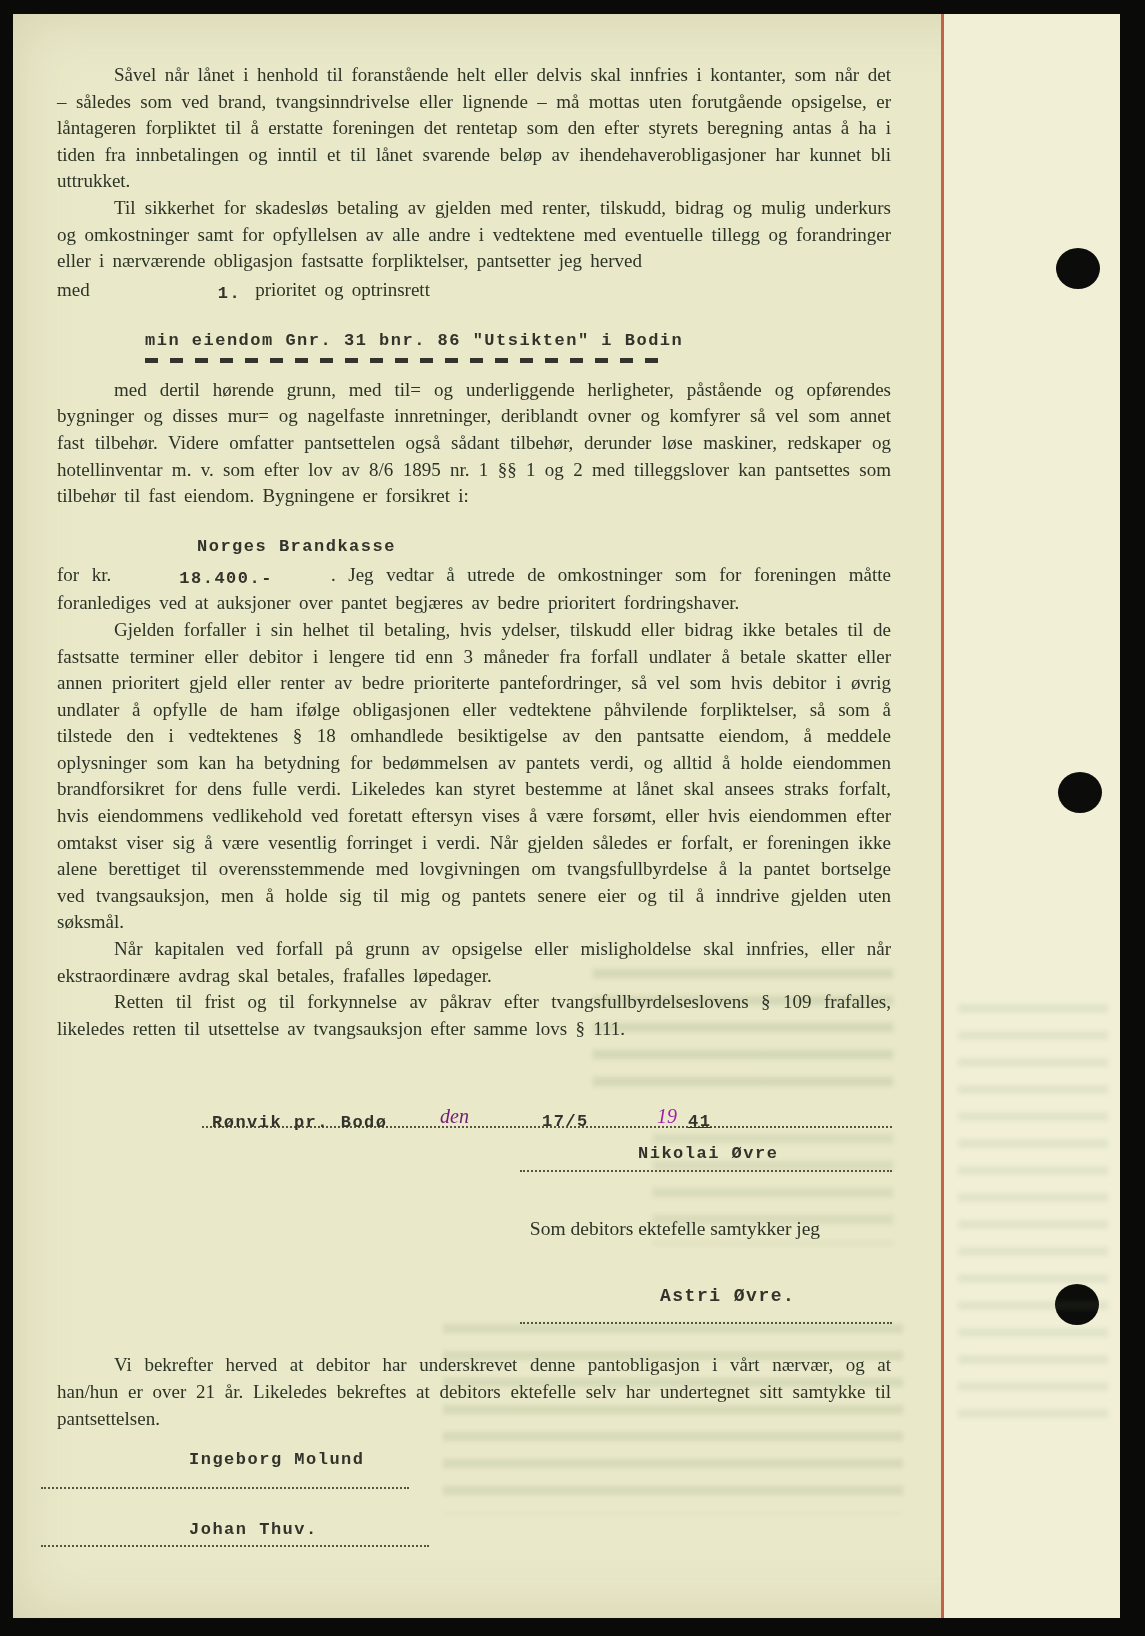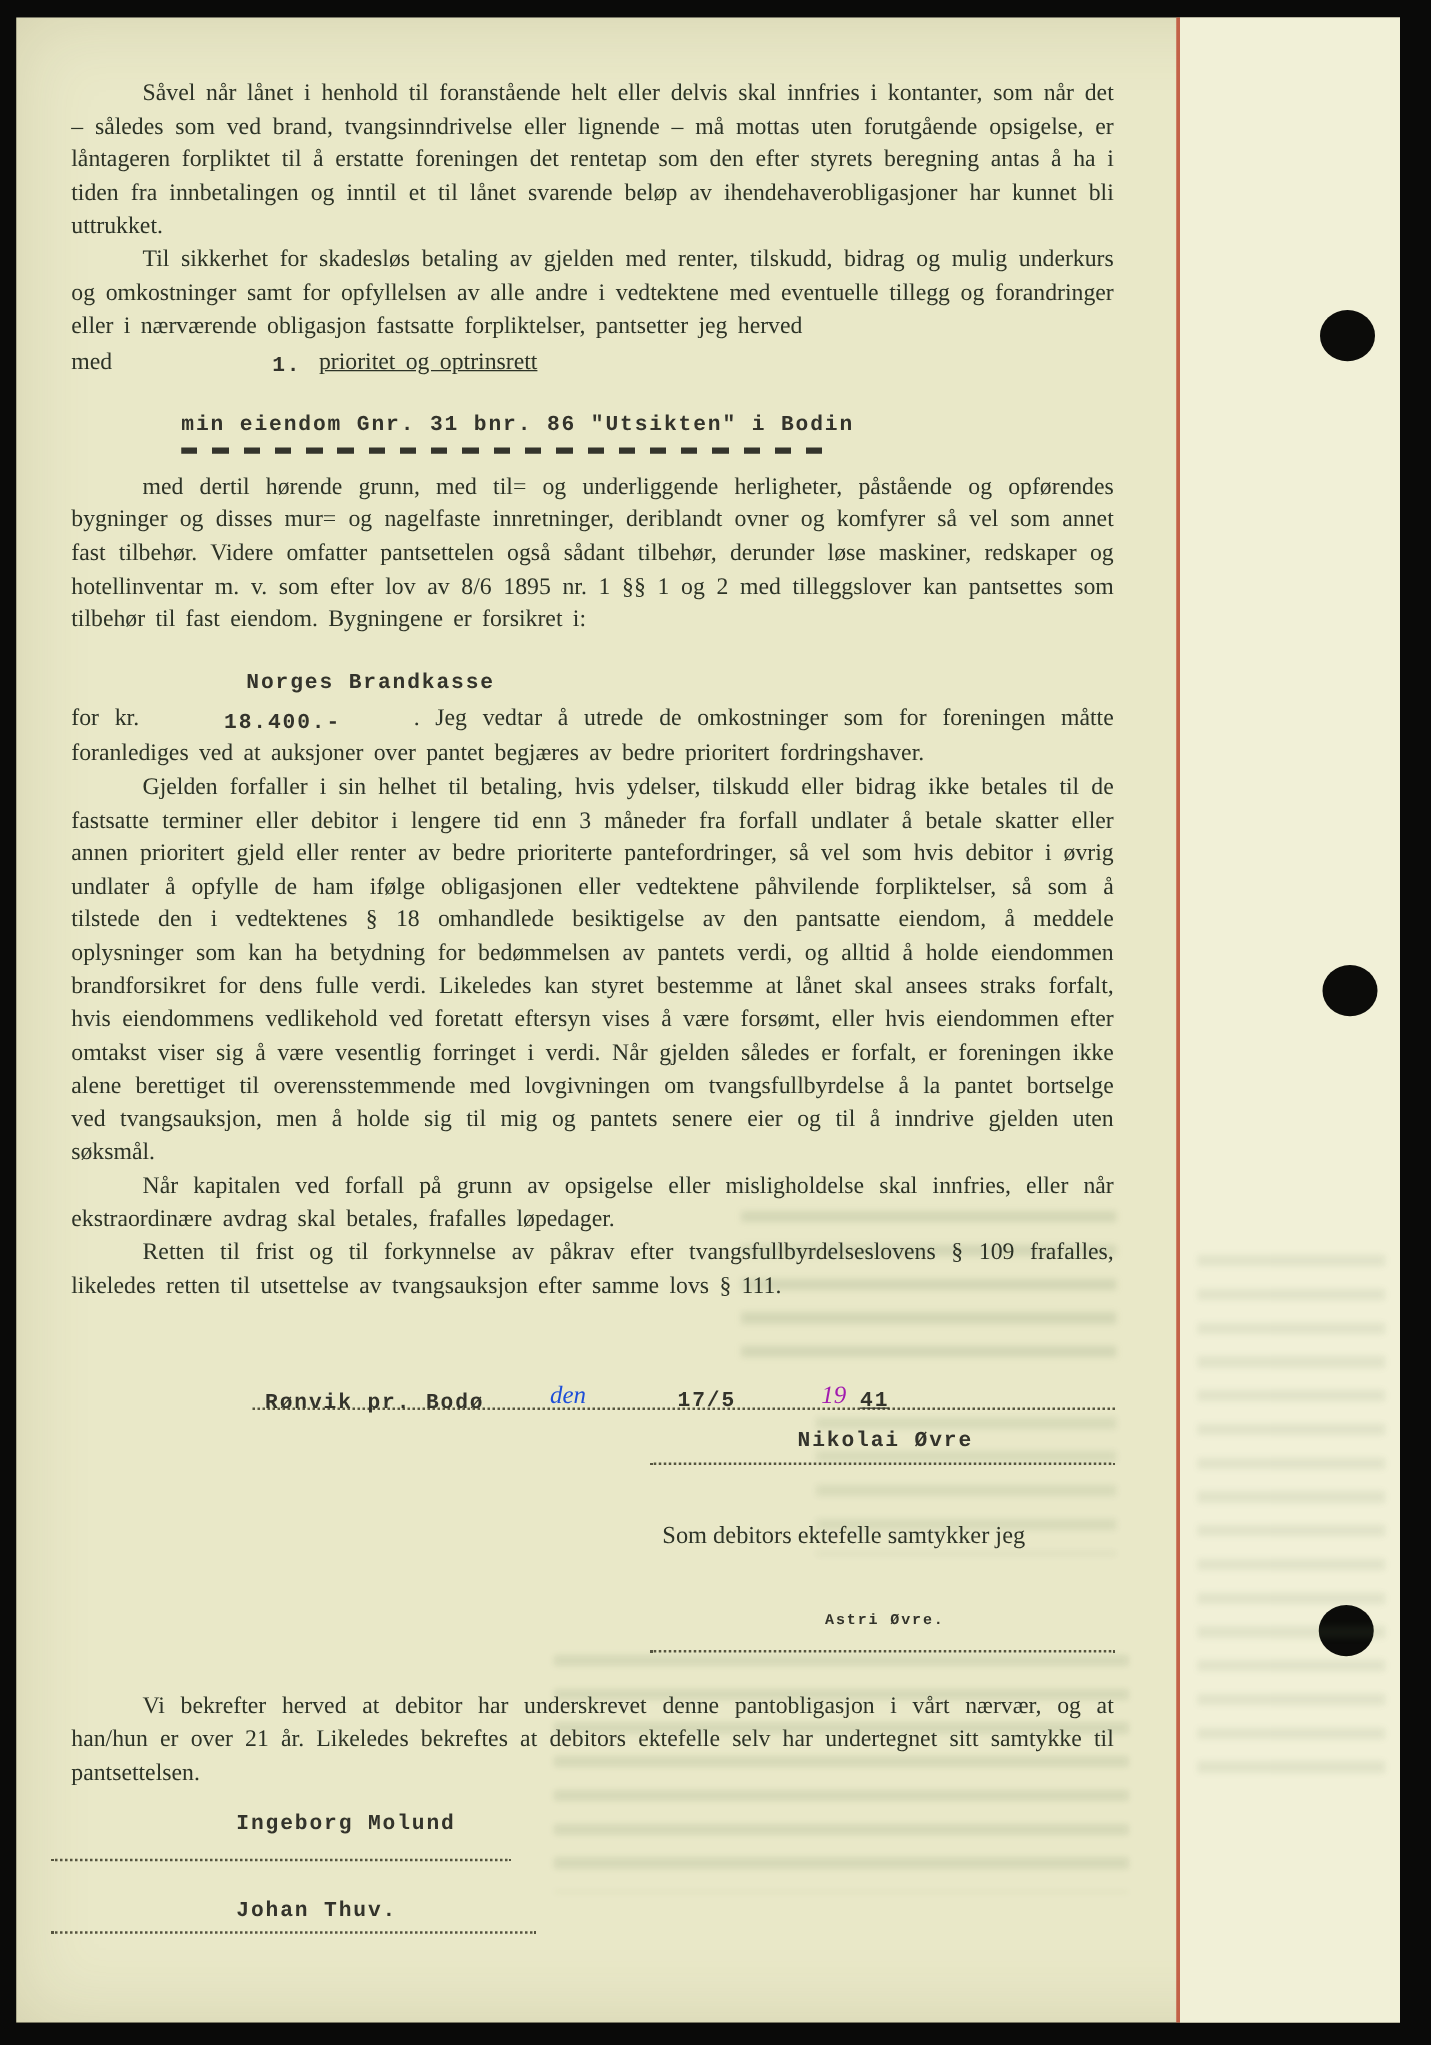--- a/index.html
+++ b/index.html
@@ -63,21 +63,21 @@
     color: #33332b;
   }
 
   .priority-row {
     margin-top: 1px;
     font-size: 19px;
     line-height: 27px;
     word-spacing: 3.5px;
   }
   .priority-row .typed { margin-left: 128px; position: relative; top: 2px; }
-  .priority-row .rest { margin-left: 14px; text-decoration: underline; }
+  .priority-row .rest { margin-left: 14px; }
 
   .property-block { margin-top: 26px; margin-left: 88px; }
   .typed-dashes {
     margin-top: 8px;
     width: 524px; height: 5px;
     background: repeating-linear-gradient(90deg, #34342c 0 13px, transparent 13px 25px);
   }
 
   .para3 { margin-top: 14px; }
 
@@ -94,35 +94,35 @@
 
   .sig-area { position: relative; margin-top: 42px; height: 470px; }
 
   .date-row {
     position: absolute;
     left: 145px; top: 14px;
     width: 690px; height: 30px;
     border-bottom: 2px dotted #55543f;
   }
   .date-row .place { position: absolute; left: 10px; bottom: -6px; }
-  .date-row .den { position: absolute; left: 238px; bottom: -2px; font-style: italic; font-size: 20px; color: #1d4ed8; }
+  .date-row .den { position: absolute; left: 238px; bottom: -2px; font-style: italic; font-size: 20px; color: #701a75; }
   .date-row .date-val { position: absolute; left: 340px; bottom: -5px; }
   .date-row .year-printed { position: absolute; left: 455px; bottom: -2px; font-style: italic; font-size: 20px; color: #a21caf; }
   .date-row .year-typed { position: absolute; left: 486px; bottom: -5px; text-decoration: underline; }
 
   .debtor-sig { position: absolute; left: 463px; top: 60px; width: 372px; border-bottom: 2px dotted #55543f; padding-bottom: 7px; }
   .debtor-sig .typed { margin-left: 118px; }
 
   .consent-block {
     position: absolute; left: 400px; top: 130px; width: 436px;
     text-align: center; font-size: 19.5px; line-height: 30px;
     color: #2d3327;
   }
   .spouse-sig { position: absolute; left: 463px; top: 202px; width: 372px; border-bottom: 2px dotted #55543f; padding-bottom: 16px; }
-  .spouse-sig .typed { margin-left: 140px; font-size: 12px; }
+  .spouse-sig .typed { margin-left: 140px; font-size: 18px; }
 
   .witness-para { position: absolute; left: 0; top: 268px; width: 834px; }
 
   .witness1 { position: absolute; left: -16px; top: 366px; width: 368px; border-bottom: 2px dotted #55543f; padding-bottom: 18px; }
   .witness1 .typed { margin-left: 148px; }
   .witness2 { position: absolute; left: -16px; top: 436px; width: 388px; border-bottom: 2px dotted #55543f; padding-bottom: 6px; }
   .witness2 .typed { margin-left: 148px; }
 
   
   .ghost {

